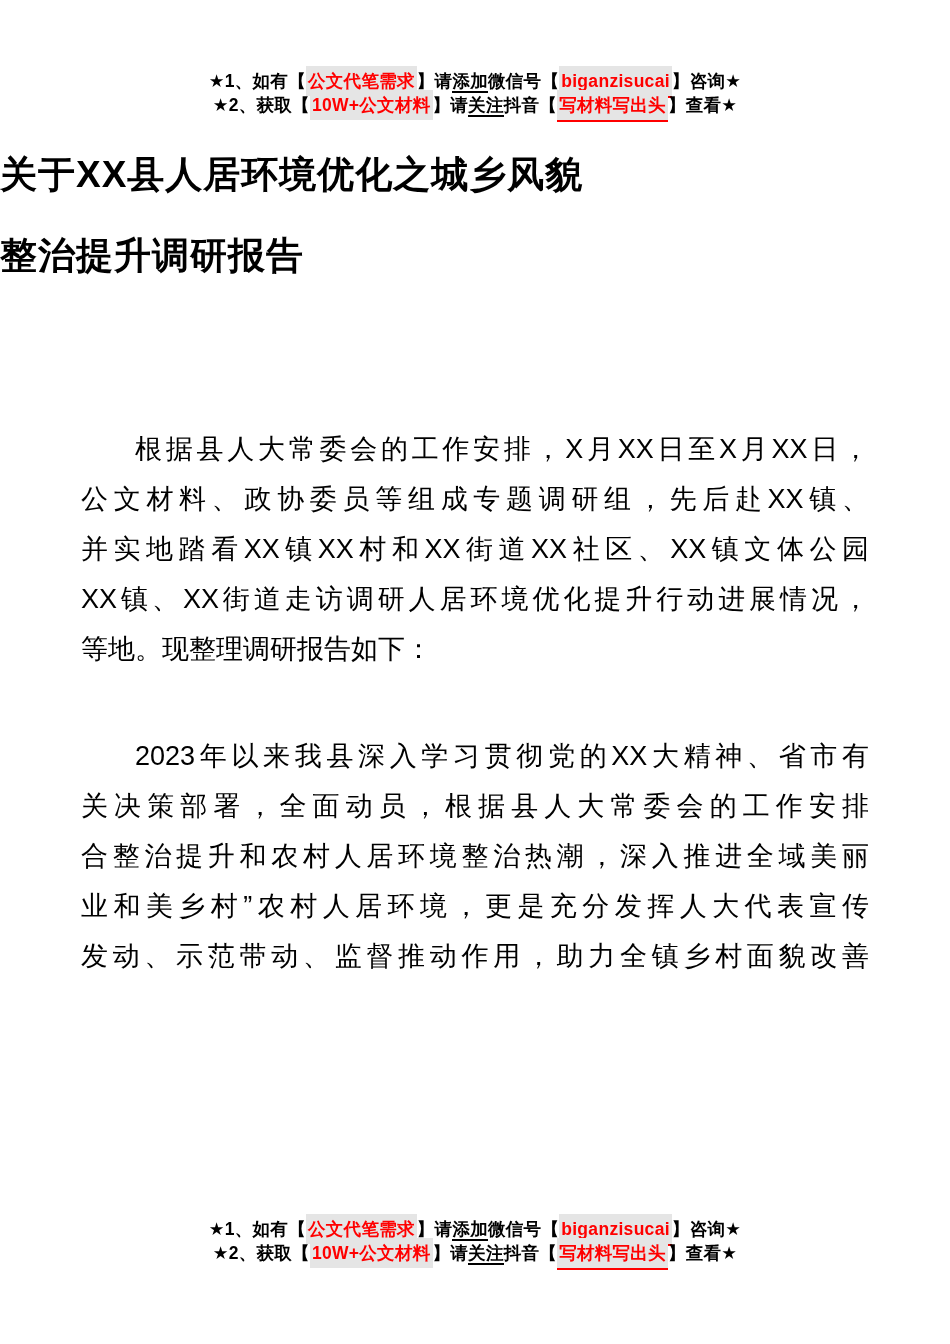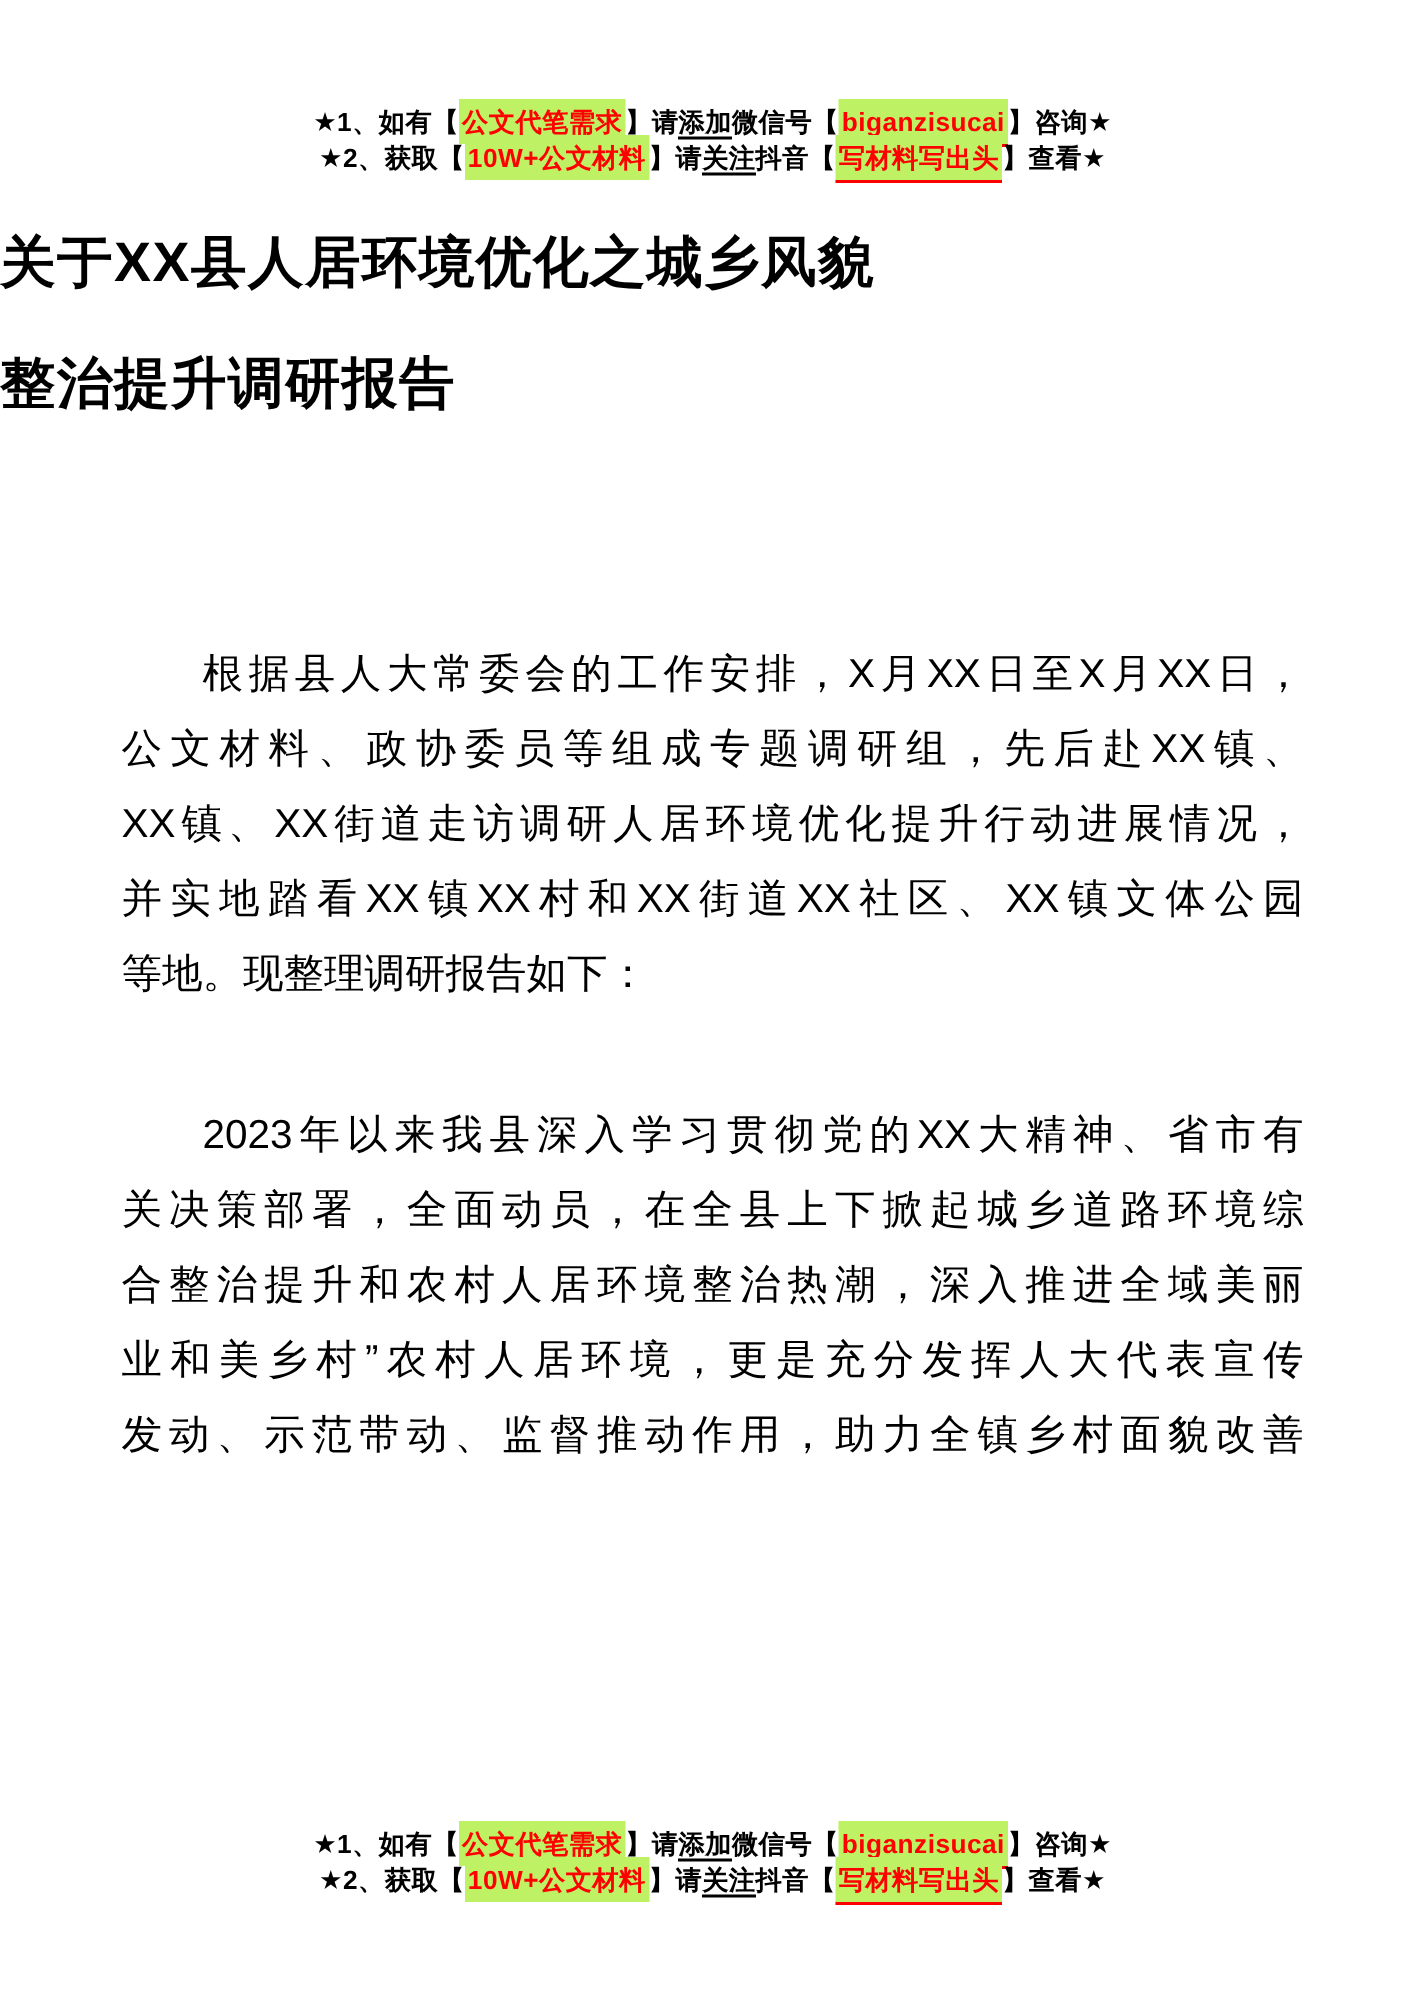--- a/index.html
+++ b/index.html
@@ -19,21 +19,21 @@
     text-align: center;
     font-weight: bold;
     font-size: 17.5px;
     line-height: 24px;
     letter-spacing: 0.3px;
     white-space: nowrap;
   }
   .promo-header { padding-top: 69px; }
   .promo-footer { position: absolute; top: 1217px; left: 0; right: 0; }
   .hl {
-    background: #bef264;
+    background: #e5e5e5;
     color: #ff0000;
     padding: 5px 2px;
   }
   .hl-ured { border-bottom: 2.5px solid #ff0000; }
   .u-black {
     border-bottom: 2.5px solid #000000;
     padding-bottom: 0px;
   }
   
   .title-line {
@@ -77,29 +77,29 @@
   </div>
 
   <div class="title-line title-line-1">关于XX县人居环境优化之城乡风貌</div>
   <div class="title-line title-line-2">整治提升调研报告</div>
 
   <div class="bodytext">
 
     <div class="para-1">
       <div class="line first">根据县人大常委会的工作安排，X月XX日至X月XX日，</div>
       <div class="line">公文材料、政协委员等组成专题调研组，先后赴XX镇、</div>
+      <div class="line">并实地踏看XX镇XX村和XX街道XX社区、XX镇文体公园</div>
       <div class="line">XX镇、XX街道走访调研人居环境优化提升行动进展情况，</div>
-      <div class="line">并实地踏看XX镇XX村和XX街道XX社区、XX镇文体公园</div>
       <div class="line last">等地。现整理调研报告如下：</div>
     </div>
 
 
     <div class="para-2">
       <div class="line first">2023年以来我县深入学习贯彻党的XX大精神、省市有</div>
-      <div class="line">关决策部署，全面动员，在全县上下掀起城乡道路环境综</div>
+      <div class="line">关决策部署，全面动员，根据县人大常委会的工作安排</div>
       <div class="line">合整治提升和农村人居环境整治热潮，深入推进全域美丽</div>
       <div class="line">业和美乡村”农村人居环境，更是充分发挥人大代表宣传</div>
       <div class="line">发动、示范带动、监督推动作用，助力全镇乡村面貌改善</div>
     </div>
 
   </div>
 
   <div class="promo promo-footer">
     <div>
       <span>★1、如有【</span><span class="hl">公文代笔需求</span><span>】请</span><span class="u-black">添加</span><span>微信号【</span><span class="hl hl-ured">biganzisucai</span><span>】咨询★</span>

